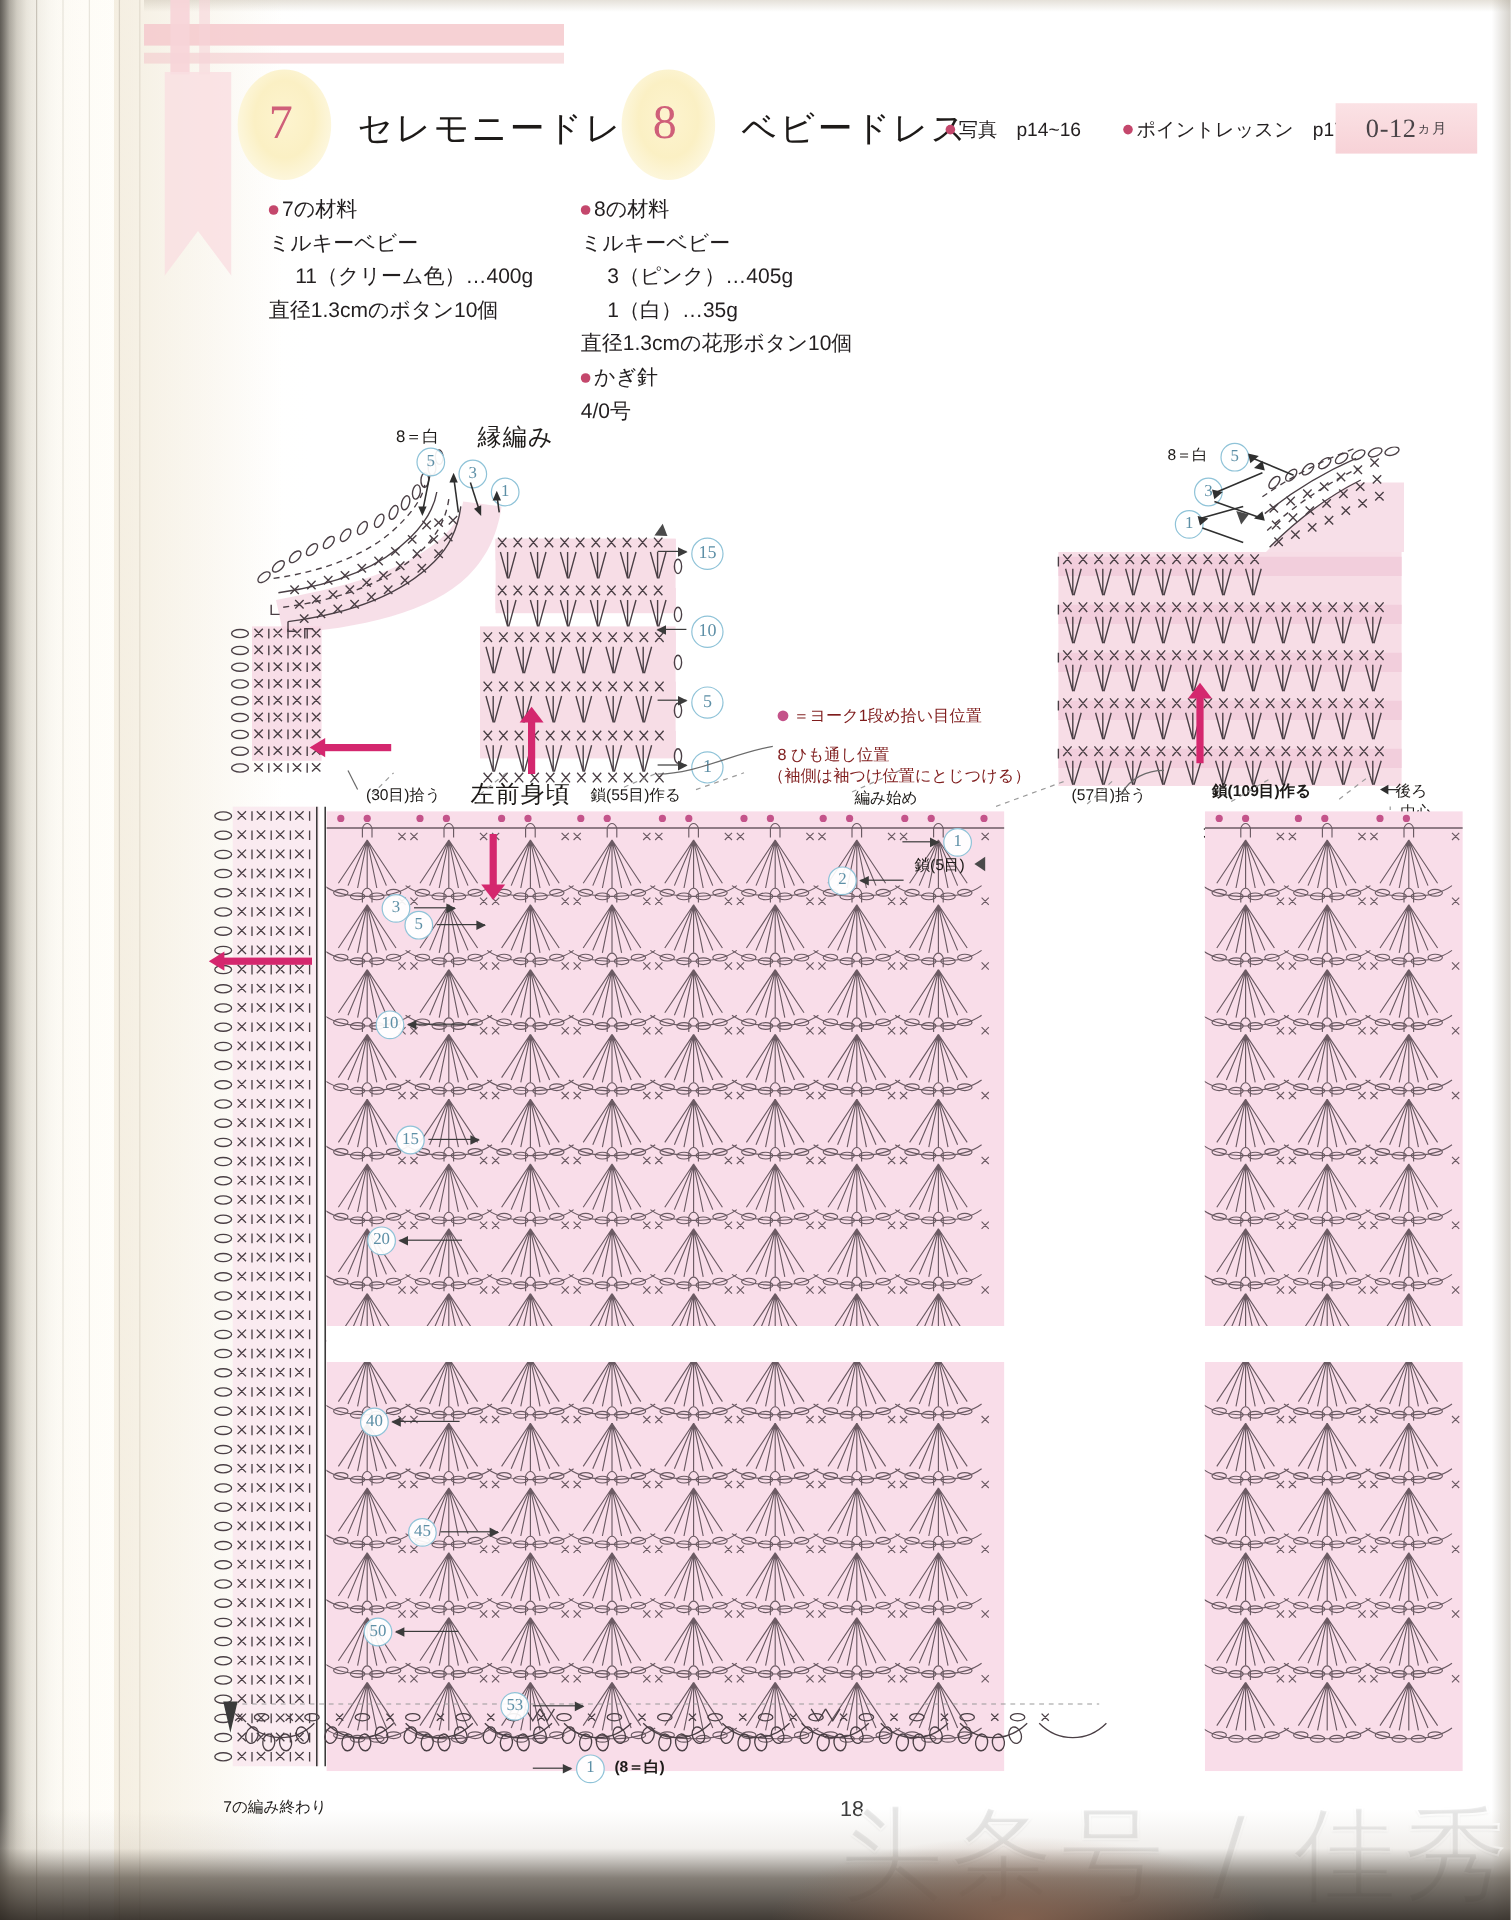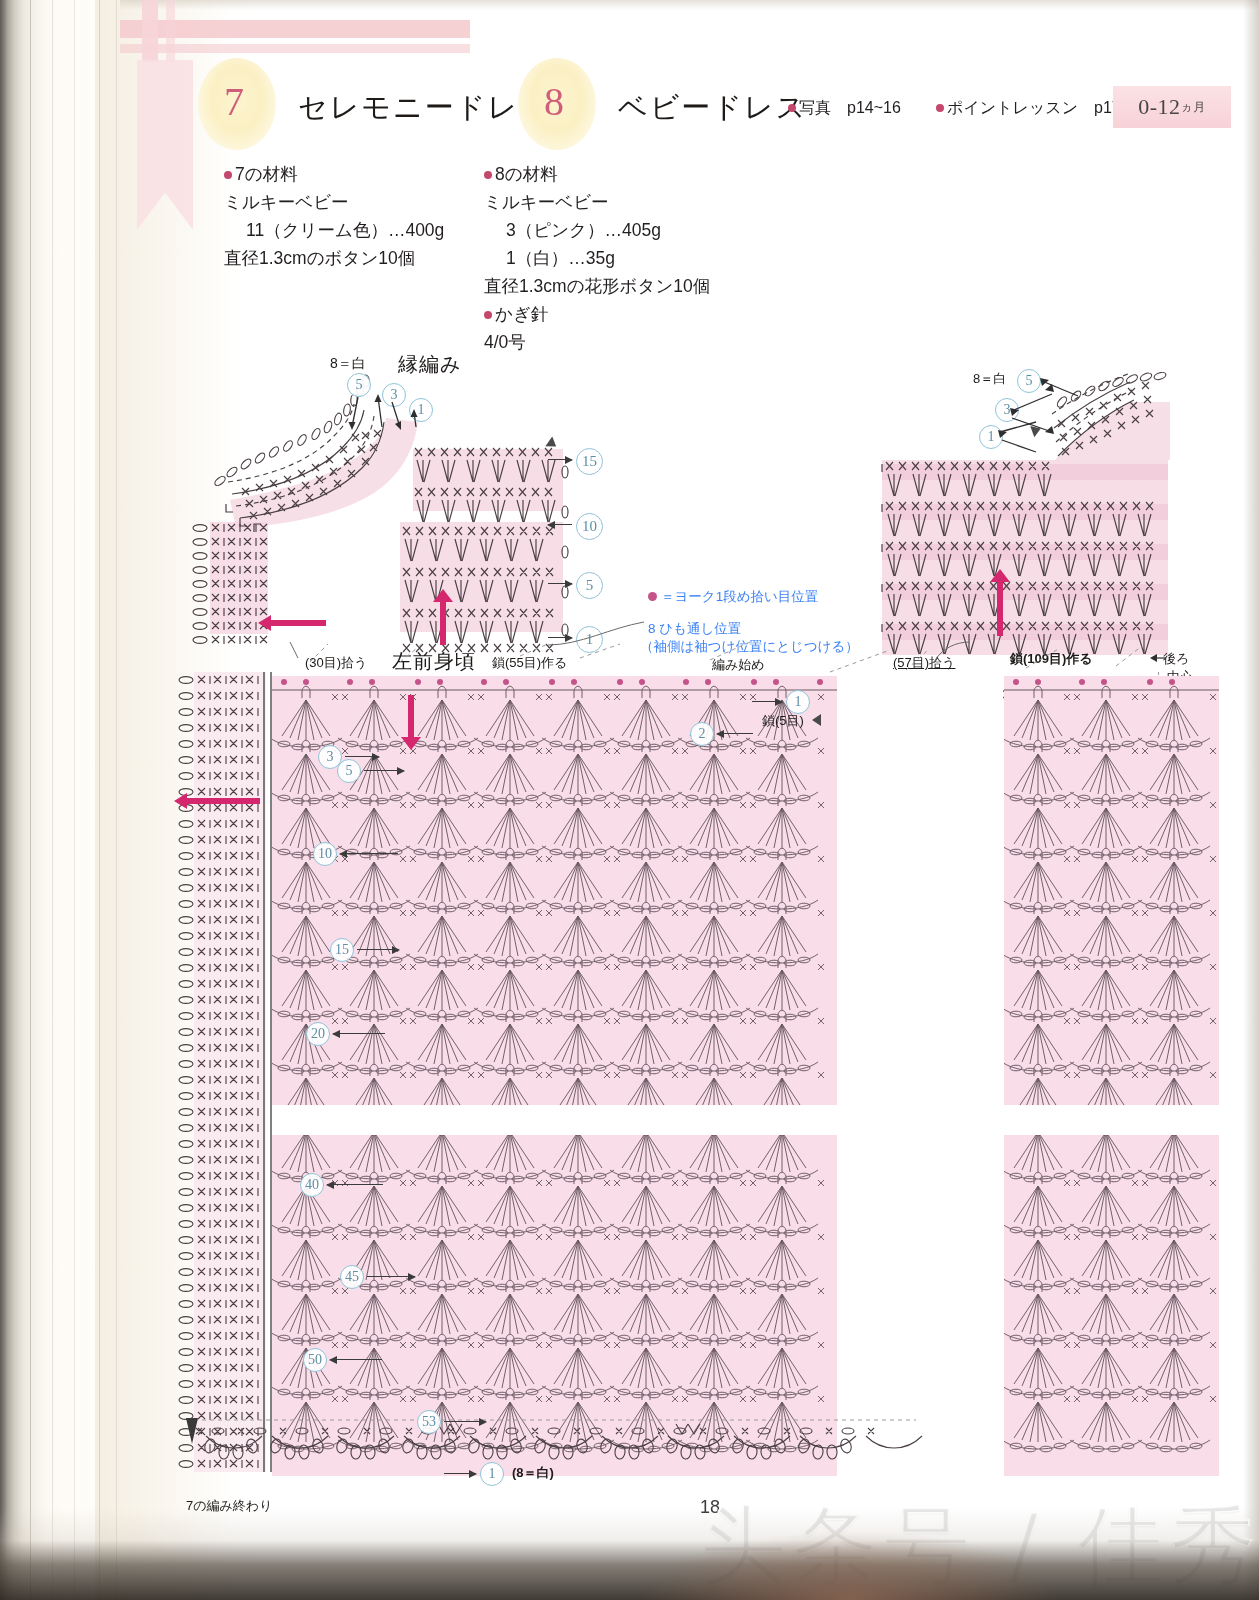--- a/index.html
+++ b/index.html
@@ -90,21 +90,21 @@
   
   .mat{position:absolute;font-size:17.5px;line-height:28px;color:#231f20;}
   .mat .hd{display:block;}
   .mat .ind{display:block;padding-left:22px;}
 
   
   .steps{position:absolute;left:625px;top:447px;font-size:21px;line-height:30px;color:#d4587c;}
   .steps b{font-family:"Liberation Serif","DejaVu Serif",serif;font-weight:normal;font-size:25px;color:#c9496f;margin-right:10px;}
 
   
-  .legend{position:absolute;font-size:13.5px;color:#3b82f6;}
+  .legend{position:absolute;font-size:13.5px;color:#7f1d1d;}
   .legend .ld{
     display:inline-block;width:9px;height:9px;border-radius:50%;
     background:#c4538a;margin-right:4px;vertical-align:0px;
   }
 
   
   .cnum{
     position:absolute;border:1.6px solid #8fc3d8;color:#5d8fa6;
     border-radius:50%;background:rgba(255,255,255,.92);
     display:flex;align-items:center;justify-content:center;
@@ -577,21 +577,21 @@
       <path d="M50,10 l9,2 l-7,6 z"></path>
       <path d="M64,24 l-9,-2 l7,-6 z"></path>
       <path d="M20,40 l9,2 l-7,6 z"></path>
       <path d="M64,66 l-9,-2 l7,-6 z"></path>
       <path d="M8,62 l9,2 l-7,6 z"></path>
     </g>
   </svg>
   <div class="tri" style="left:1032px;top:424px;transform:rotate(-20deg);"></div>
   <div class="magenta-arrow" style="left:997px;top:580px;height:56px;"></div>
 
-  <div class="clabel sm" style="left:893px;top:654px;text-decoration:underline;">(57目)拾う</div>
+  <div class="clabel sm" style="left:893px;top:654px;">(57目)拾う</div>
   <div class="clabel bold" style="left:960px;top:676px;">後ろ身頃</div>
   <div class="clabel sm" style="left:1010px;top:650px;font-weight:bold;">鎖(109目)作る</div>
   <div class="clabel sm" style="left:1163px;top:650px;">後ろ</div>
   <div class="clabel sm" style="left:1167px;top:668px;">中心</div>
   <svg style="position:absolute;left:1148px;top:648px;" width="22" height="22">
     <path d="M18,10 L4,10" stroke="#2f2f2f" stroke-width="1.2"></path>
     <path d="M2,10 l7,-4 l0,8 z" fill="#2f2f2f"></path>
   </svg>
 
   <div style="position:absolute;left:1158px;top:672px;width:0;height:700px;border-left:1px dashed #9a9a9a;"></div>

